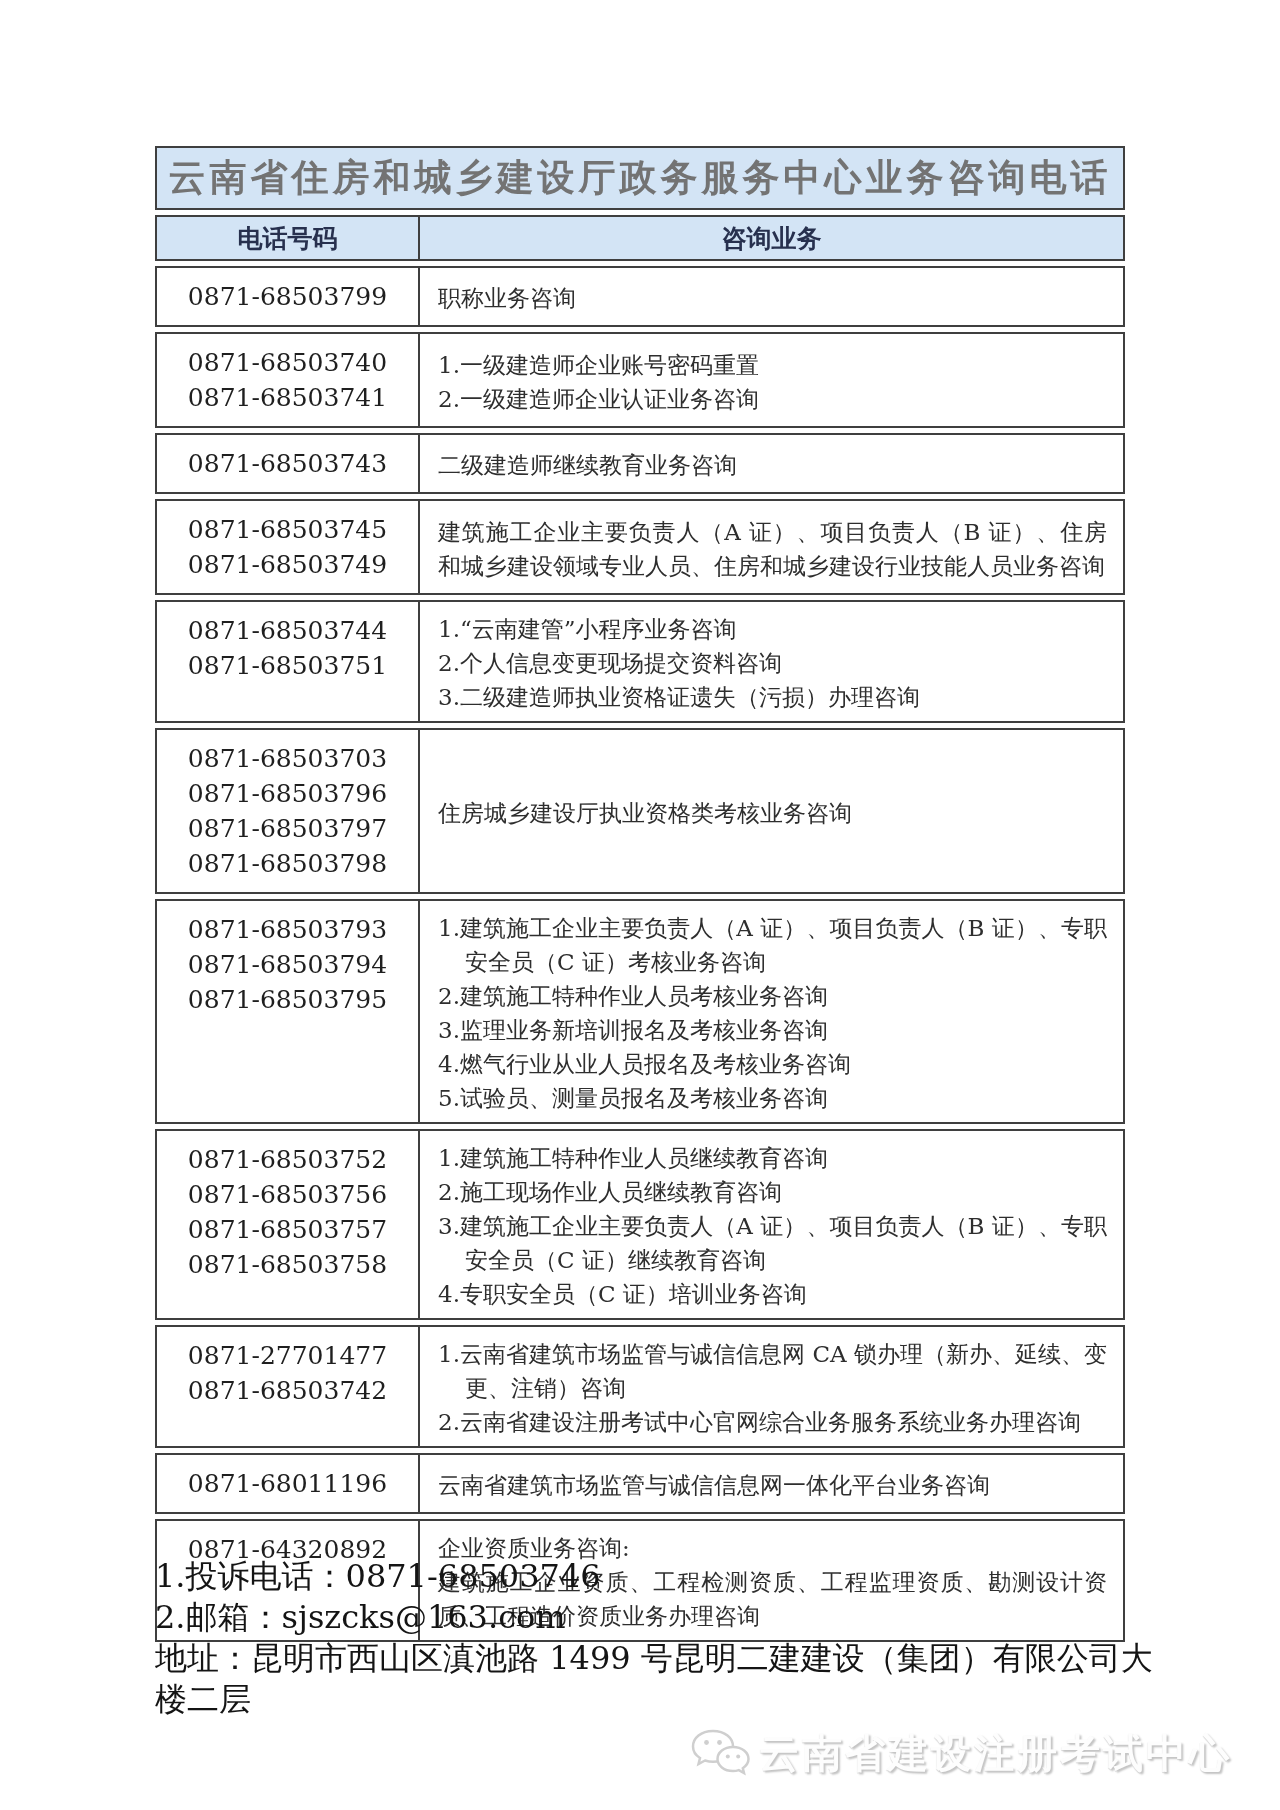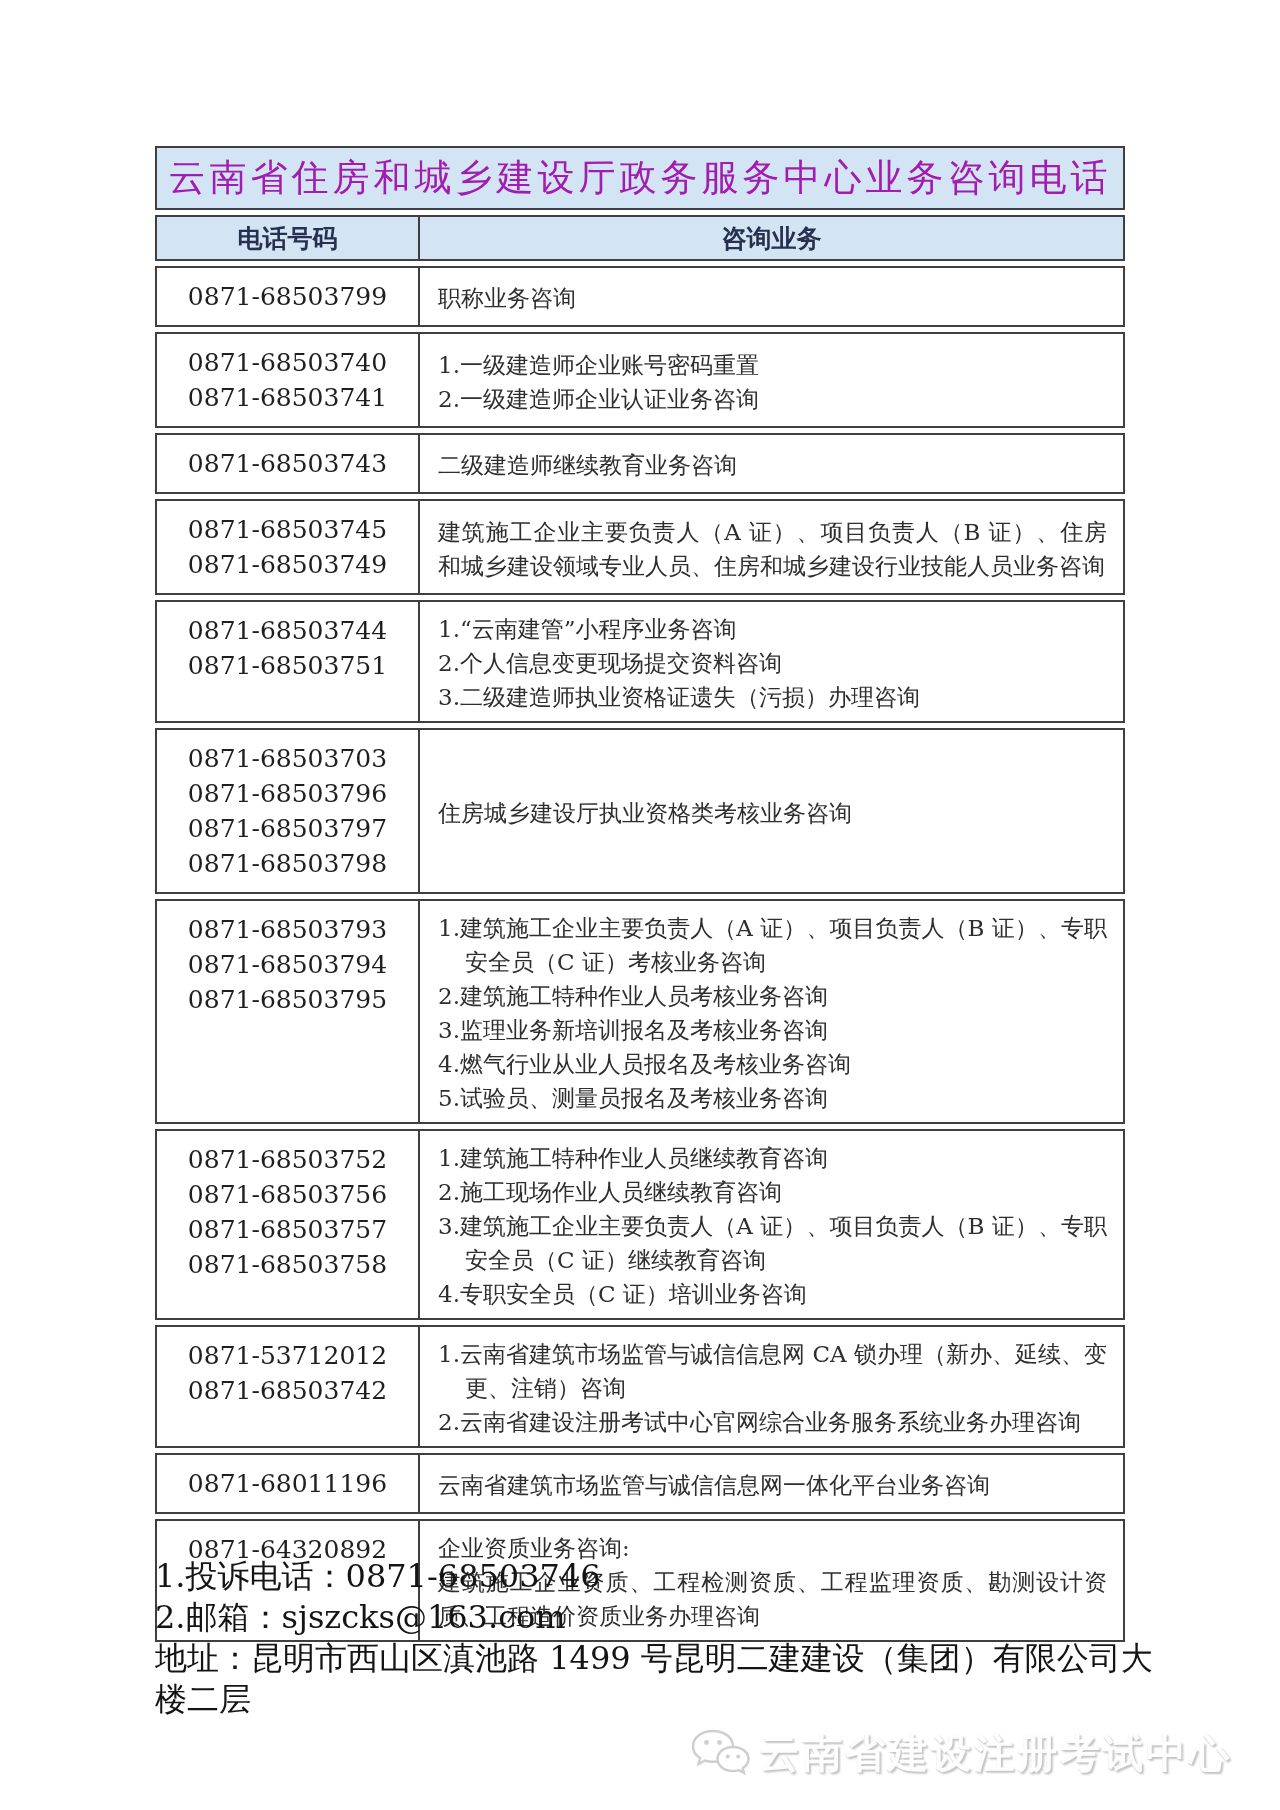--- a/index.html
+++ b/index.html
@@ -14,21 +14,21 @@
   .box{
     border:2px solid #3f3f3f;
     background:#ffffff;
     margin-bottom:5px;
     box-sizing:border-box;
   }
   .title-box{
     background:#d3e4f5;
     height:64px;
     display:flex;align-items:center;justify-content:center;
-    font-size:37px;font-weight:normal;color:#a21caf;
+    font-size:37px;font-weight:bold;color:#737373;
     letter-spacing:4px;
   }
   .header-row,.row{display:flex;}
   .header-row{background:#d3e4f5;height:46px;}
   .phone-col{
     width:263px;flex:0 0 263px;
     border-right:2px solid #3f3f3f;
     display:flex;flex-direction:column;justify-content:flex-start;align-items:center;
     box-sizing:border-box;
     text-align:center;
@@ -158,21 +158,21 @@
           </div>
           <div class="service-col">
             <div class="svc hang">1.建筑施工特种作业人员继续教育咨询</div>
             <div class="svc hang">2.施工现场作业人员继续教育咨询</div>
             <div class="svc hang">3.建筑施工企业主要负责人（A 证）、项目负责人（B 证）、专职安全员（C 证）继续教育咨询</div>
             <div class="svc hang">4.专职安全员（C 证）培训业务咨询</div>
           </div>
         </div>
         <div class="box row">
           <div class="phone-col">
-            <div class="phone-line">0871-53712012</div>
+            <div class="phone-line">0871-27701477</div>
             <div class="phone-line">0871-68503742</div>
           </div>
           <div class="service-col">
             <div class="svc hang">1.云南省建筑市场监管与诚信信息网 CA 锁办理（新办、延续、变更、注销）咨询</div>
             <div class="svc hang">2.云南省建设注册考试中心官网综合业务服务系统业务办理咨询</div>
           </div>
         </div>
         <div class="box row">
           <div class="phone-col">
             <div class="phone-line">0871-68011196</div>

